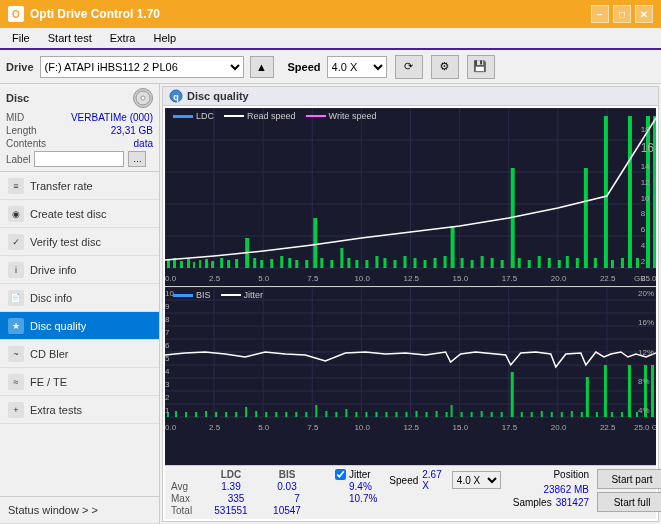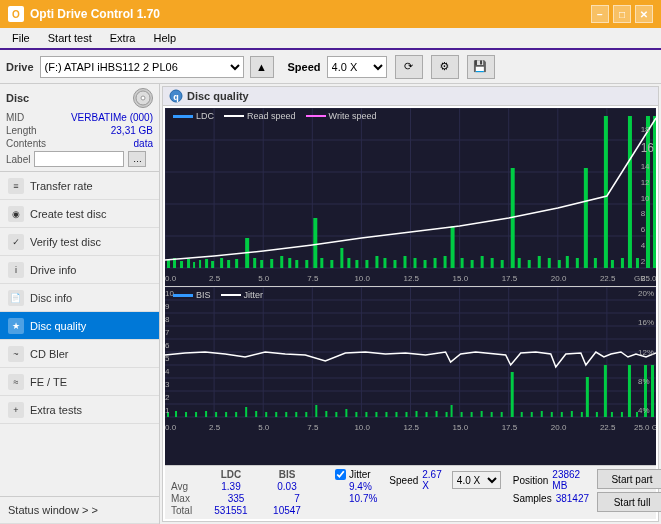--- a/index.html
+++ b/index.html
@@ -496,21 +496,21 @@
             <div style="display:flex;align-items:center;gap:4px;font-size:10px;">
               <span>Speed</span>
               <span style="color:#0000cc;">2.67 X</span>
               <select class="speed-select-inline">
                 <option>4.0 X</option>
               </select>
             </div>
           </div>
 
           <div style="display:flex;flex-direction:column;gap:2px;margin-left:4px;">
-            <div style="display:flex;align-items:center;gap:4px;font-size:10px;">
+            <div style="display:flex;align-items:flex-end;gap:4px;font-size:10px;flex-direction:column;">
               <span>Position</span>
               <span style="color:#0000cc;">23862 MB</span>
             </div>
             <div style="display:flex;align-items:center;gap:4px;font-size:10px;">
               <span>Samples</span>
               <span style="color:#0000cc;">381427</span>
             </div>
           </div>
 
           <div style="display:flex;flex-direction:column;gap:3px;margin-left:auto;">

